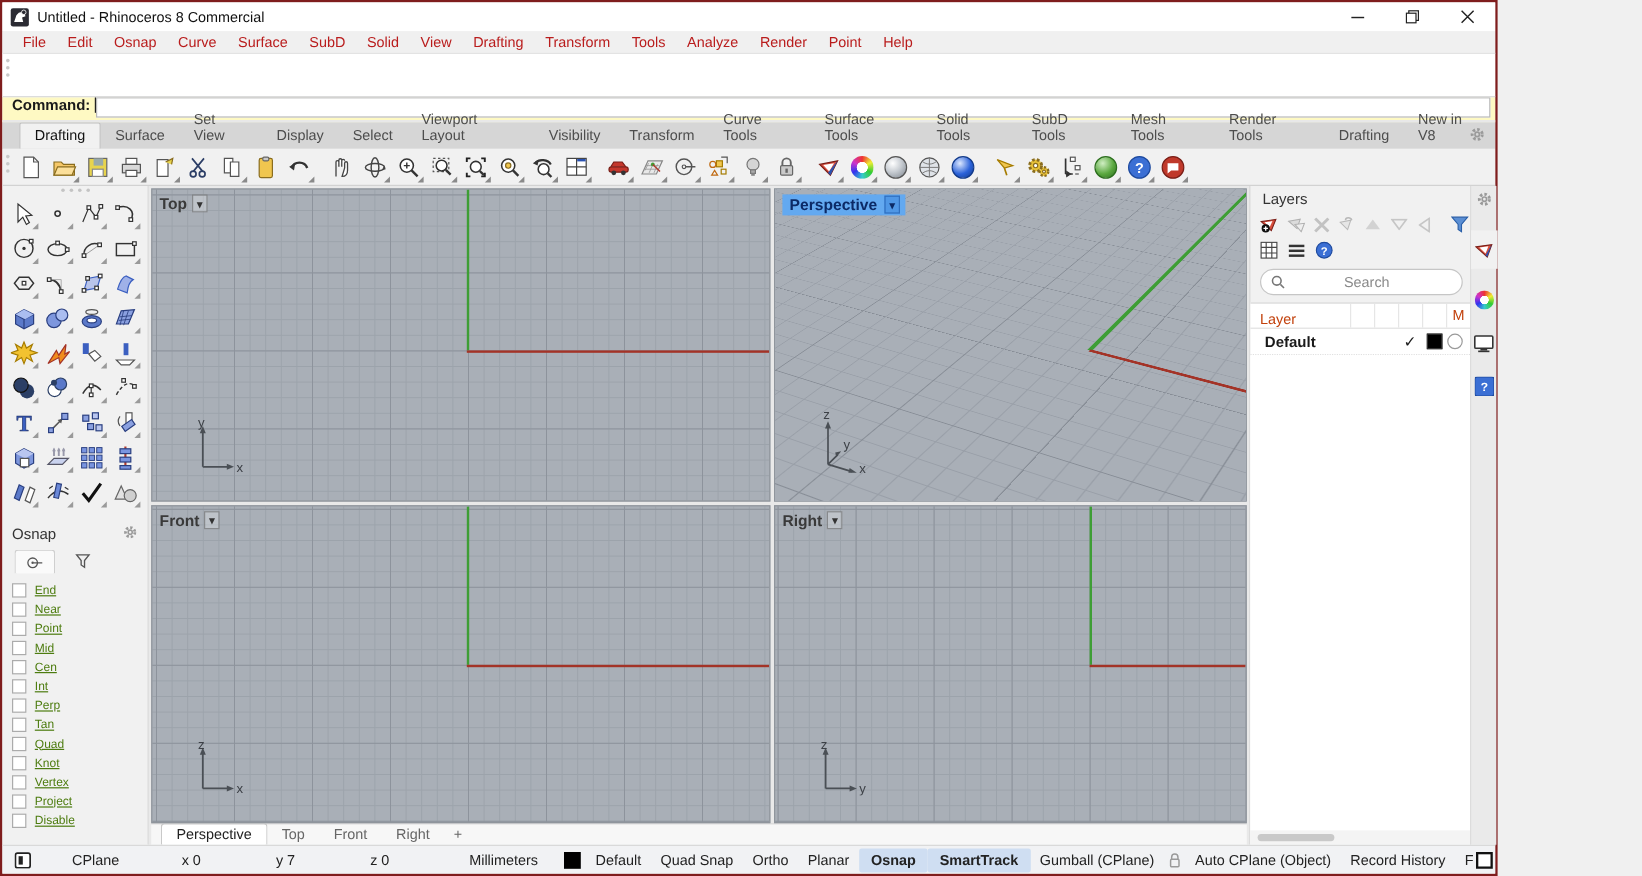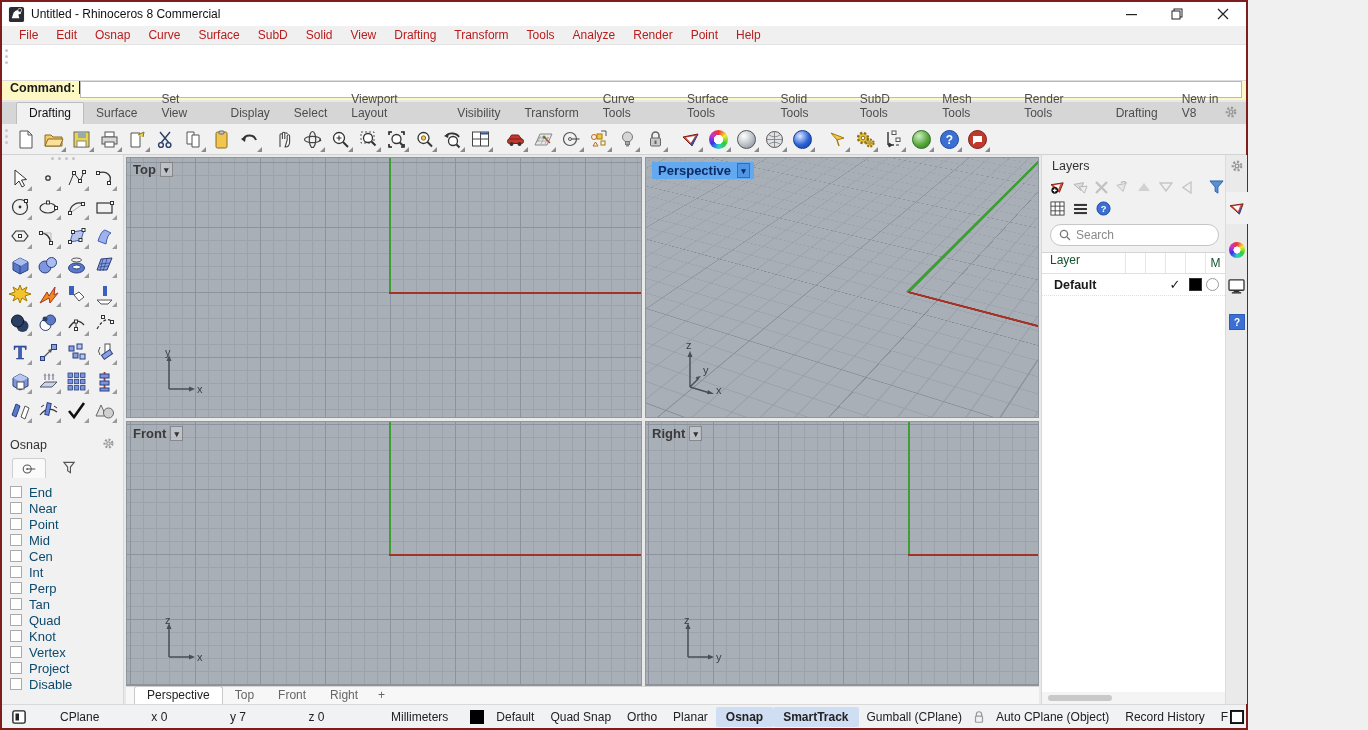--- a/index.html
+++ b/index.html
@@ -56,21 +56,21 @@
   .osnap { flex:1; margin-top:8px; display:flex; flex-direction:column; padding:2px 0 0 8px; position:relative; }
   .osnap-header { display:flex; align-items:center; height:18px; padding-right:8px; }
   .osnap-title { font-size:12.5px; color:#333; }
   .osnap-header .gear { margin-left:auto; }
   .osnap-tabs { display:flex; gap:6px; margin:4px 0 6px 2px; }
   .osnap-tab { width:34px; height:20px; display:flex; align-items:center; justify-content:center; }
   .osnap-tab.active { background:#fafafa; border:1px solid #cfcfcf; border-bottom:none; border-radius:3px 3px 0 0; }
   .osnap-list { display:flex; flex-direction:column; }
   .osnap-item { display:flex; align-items:center; height:16px; gap:7px; }
   .osnap-item .cb { width:12px; height:12px; border:1px solid #ababab; background:#fff; flex:none; }
-  .osnap-item span.lbl { font-size:13px; color:#0c4a6e; }
+  .osnap-item span.lbl { font-size:10px; color:#4d7c0f;text-decoration:underline; }
   .osnap-disable { }
 
   
   .viewport-area { flex:1; background:#e9e9e9; display:flex; flex-direction:column; min-width:0; padding:2px 2px 0 2px; }
   .vp-grid { flex:1; display:grid; grid-template-columns:516px 1fr; grid-template-rows:261px 1fr; gap:3px; min-height:0; }
   .viewport { position:relative; background:#a8aeb6; overflow:hidden; border:1px solid #8f959c; }
   .viewport.ortho {
     background-color:#a9afb7;
     background-image:
       linear-gradient(#8d939c 1px, transparent 1px),
@@ -109,24 +109,24 @@
 
   
   .right-panel { width:205px; flex:none; background:#f1f1f1; border-left:1px solid #d8d8d8; display:flex; }
   .layers-panel { width:183px; display:flex; flex-direction:column; padding-top:2px; }
   .lp-header { height:18px; display:flex; align-items:center; padding:0 4px 0 10px; }
   .lp-title { font-size:12.5px; color:#333; }
   .lp-toolbar { height:24px; display:flex; align-items:center; gap:4px; padding-left:8px; }
   .lp-toolbar .lpi { width:18px; height:18px; display:flex; align-items:center; justify-content:center; }
   .lp-toolbar2 { height:22px; display:flex; align-items:center; gap:8px; padding-left:8px; }
   .lp-search { margin:3px 6px 6px 8px; height:22px; background:#fff; border:1px solid #c6c6c6; border-radius:11px; display:flex; align-items:center; padding:0 8px; gap:5px; }
-  .lp-search input { border:none; outline:none; flex:1; font:12px "Liberation Sans",sans-serif; color:#333; background:transparent; min-width:0; }
+  .lp-search input { border:none; outline:none; flex:1; font:12px "Liberation Sans",sans-serif; color:#333; background:transparent; min-width:0;margin-left:44px; }
   .lp-search input::placeholder { color:#8a8a8a; }
   .lp-table { background:#fff; border-top:1px solid #d4d4d4; flex:1; display:flex; flex-direction:column; }
-  .lp-cols { height:21px; display:flex; align-items:flex-start; border-bottom:1px solid #e0e0e0; font-size:12px; color:#14532d; }
+  .lp-cols { height:21px; display:flex; align-items:flex-end; border-bottom:1px solid #e0e0e0; font-size:12px; color:#c2410c; }
   .lp-col-name { flex:1; padding-left:8px; }
   .lp-col { width:20px; height:100%; border-left:1px solid #e6e6e6; display:flex; align-items:center; justify-content:center; }
   .lp-row { height:22px; display:flex; align-items:center; border-bottom:1px dotted #e0e0e0; }
   .lp-row .name { flex:1; padding-left:12px; font-weight:bold; font-size:12.5px; }
   .lp-check { width:20px; text-align:center; font-size:13px; }
   .lp-swatch { width:13px; height:13px; background:#000; border:1px solid #333; margin:0 4px; }
   .lp-mat { width:13px; height:13px; border:1px solid #9a9a9a; border-radius:50%; background:#fff; margin-right:6px; }
   .lp-scroll { height:12px; display:flex; align-items:center; padding-left:6px; background:#f4f4f4; }
   .lp-scroll .thumb { width:64px; height:6px; border-radius:3px; background:#c9c9c9; }
   .side-strip { width:22px; background:#eaeaea; border-left:1px solid #dcdcdc; display:flex; flex-direction:column; align-items:center; padding-top:2px; }

